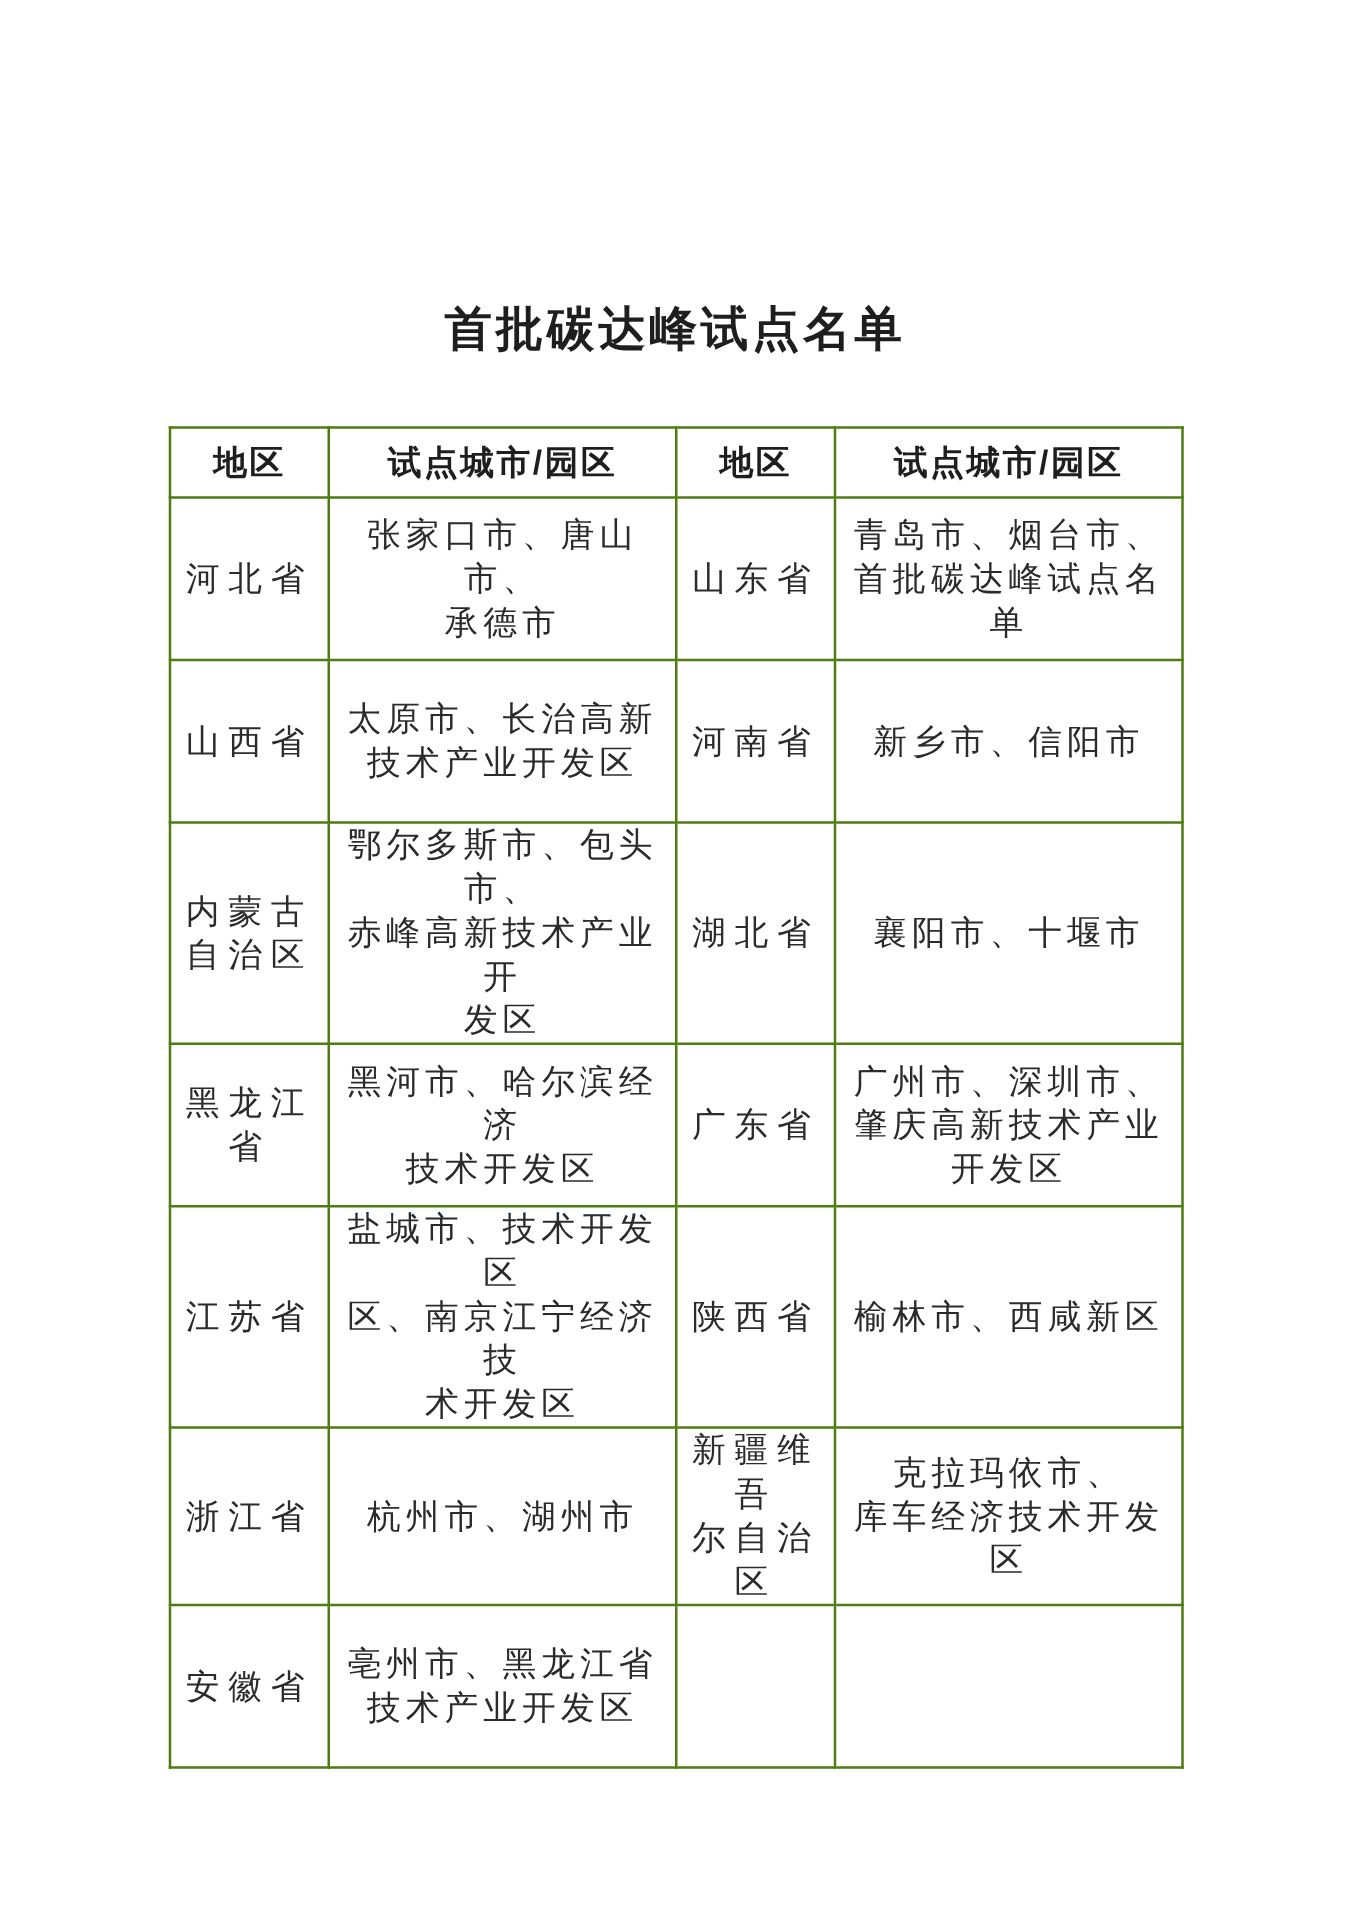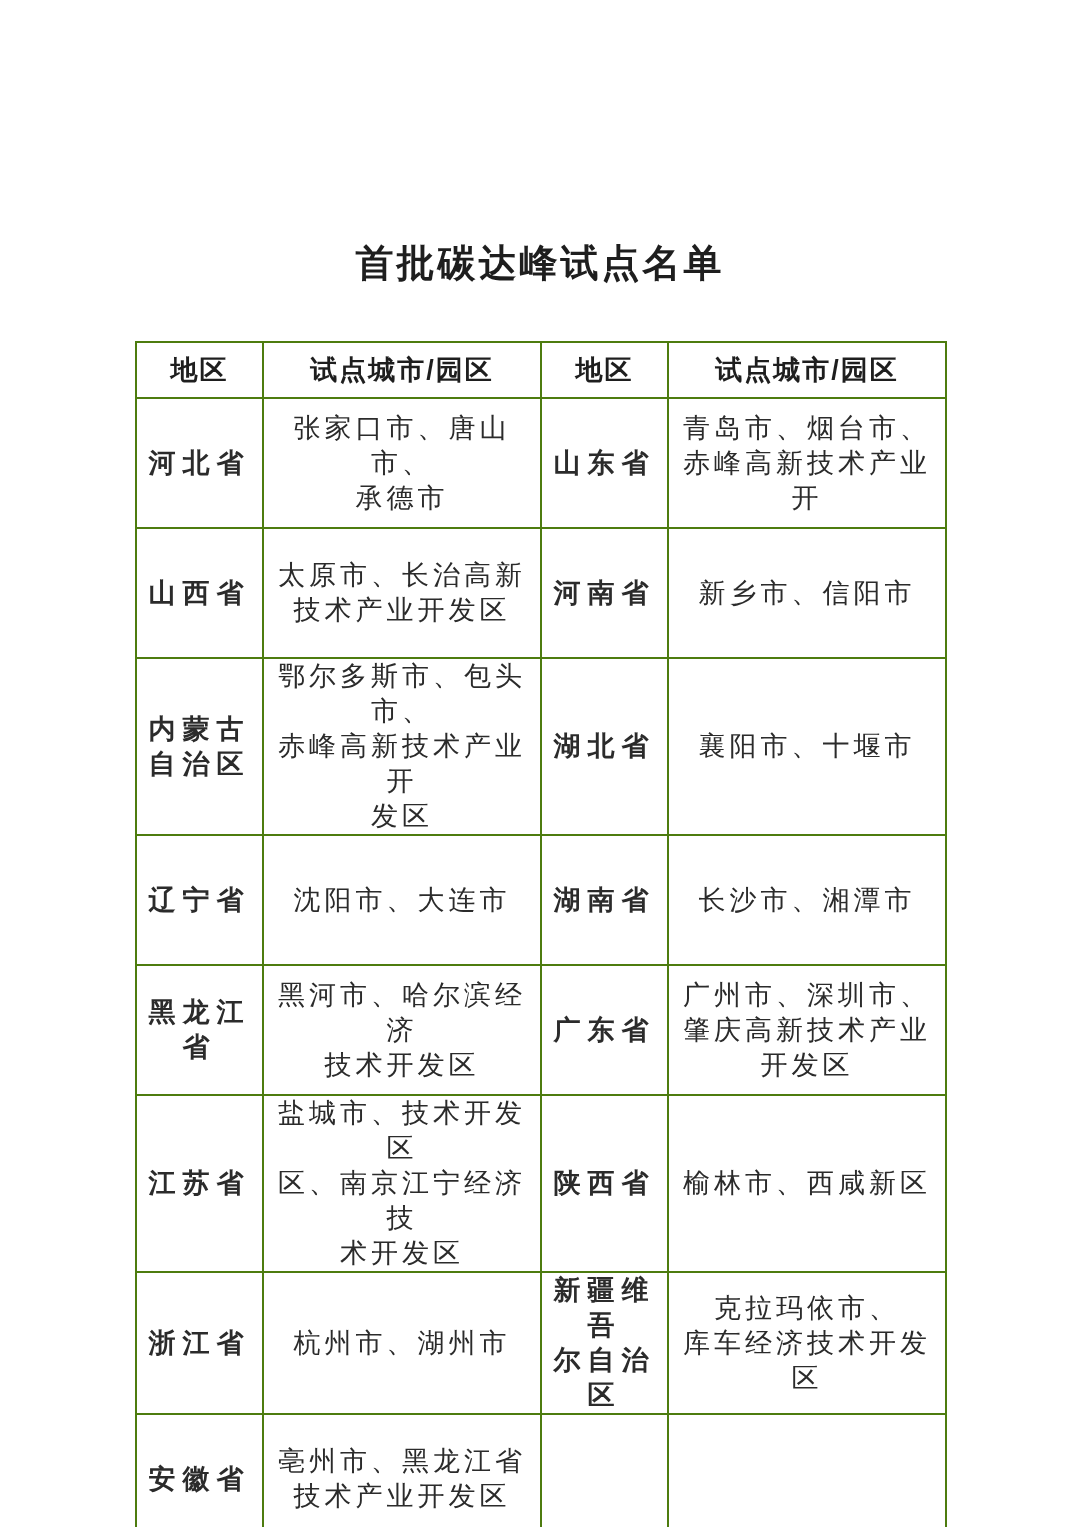--- a/index.html
+++ b/index.html
@@ -50,21 +50,21 @@
     font-size: 27px;
     letter-spacing: 2px;
     color: #1e1e1e;
   }
   table.pilot-table td {
     font-family: "Liberation Serif", serif;
     font-size: 27px;
     line-height: 35px;
     color: #2b2b2b;
   }
-  table.pilot-table td.region { letter-spacing: 7px; font-weight: bold; }
+  table.pilot-table td.region { letter-spacing: 7px; }
   table.pilot-table td.cities { letter-spacing: 4px; margin-left: 27px; }
 </style>
 </head>
 <body>
 
 <div class="page">
 
   <h1 class="title">首批碳达峰试点名单</h1>
 
   <table class="pilot-table">
@@ -82,43 +82,37 @@
         <th>试点城市/园区</th>
       </tr>
     </thead>
     <tbody>
       <tr>
         <td class="region">河北省</td>
         <td class="cities">张家口市、唐山市、
 承德市</td>
         <td class="region">山东省</td>
         <td class="cities">青岛市、烟台市、
-赤峰高新技术产业开</td>
+首批碳达峰试点名单</td>
       </tr>
       <tr>
         <td class="region">山西省</td>
         <td class="cities">太原市、长治高新
 技术产业开发区</td>
         <td class="region">河南省</td>
         <td class="cities">新乡市、信阳市</td>
       </tr>
       <tr>
         <td class="region">内蒙古
 自治区</td>
         <td class="cities">鄂尔多斯市、包头市、
 赤峰高新技术产业开
 发区</td>
         <td class="region">湖北省</td>
         <td class="cities">襄阳市、十堰市</td>
-      </tr>
-      <tr>
-        <td class="region">辽宁省</td>
-        <td class="cities">沈阳市、大连市</td>
-        <td class="region">湖南省</td>
-        <td class="cities">长沙市、湘潭市</td>
       </tr>
       <tr>
         <td class="region">黑龙江省</td>
         <td class="cities">黑河市、哈尔滨经济
 技术开发区</td>
         <td class="region">广东省</td>
         <td class="cities">广州市、深圳市、
 肇庆高新技术产业
 开发区</td>
       </tr>

